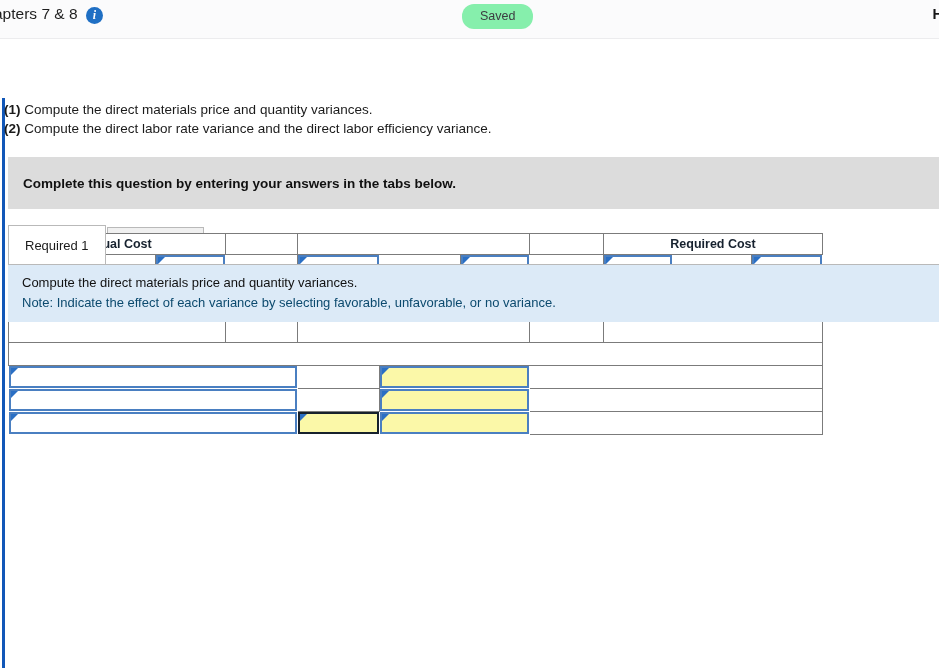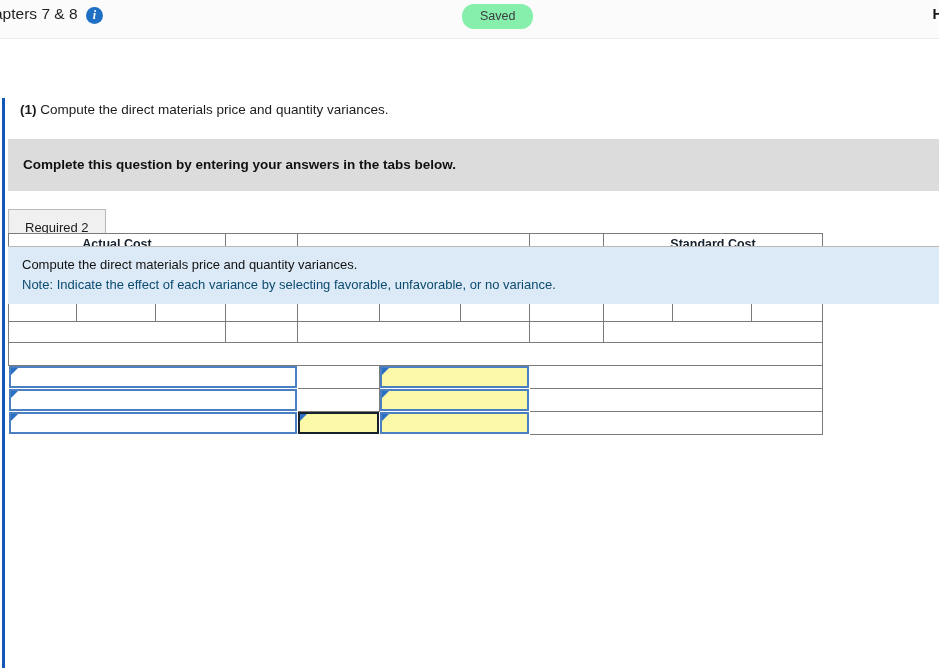--- a/index.html
+++ b/index.html
@@ -82,21 +82,21 @@
 
   
   .content {
     position: absolute;
     left: 0;
     top: 98px;
     width: 939px;
   }
 
   .instructions {
-    padding: 3px 0 0 20px;
+    padding: 3px 0 0 4px;
     font-size: 13.5px;
     line-height: 18.5px;
     color: #1b1b1b;
   }
   .instructions .num { font-weight: bold; }
   .instructions div { white-space: nowrap; }
 
   .complete-banner {
     margin: 19px 0 0 8px;
     width: 931px;
@@ -244,27 +244,34 @@
 
 <div class="left-rail"></div>
 
 <div class="content">
 
   <div class="instructions">
     <div>
       <span class="num">(1)</span>
       <span>Compute the direct materials price and quantity variances.</span>
     </div>
+    <div>
+      <span class="num">(2)</span>
+      <span>Compute the direct labor rate variance and the direct labor efficiency variance.</span>
+    </div>
   </div>
 
   <div class="complete-banner">
     <span>Complete this question by entering your answers in the tabs below.</span>
   </div>
 
   <div class="tabbar">
+    <div class="tab active">
+      <span>Required 1</span>
+    </div>
     <div class="tab inactive">
       <span>Required 2</span>
     </div>
   </div>
 
   <div class="tab-panel">
     <div class="line1">Compute the direct materials price and quantity variances.</div>
     <div class="line2">Note: Indicate the effect of each variance by selecting favorable, unfavorable, or no variance.</div>
   </div>
 
@@ -285,21 +292,21 @@
       <col style="width:79px">
       <col style="width:71px">
     </colgroup>
 
     <tbody>
         <tr>
       <td class="hdr" colspan="3">Actual Cost</td>
       <td class="nob"></td>
       <td class="hdr-blank" colspan="3"></td>
       <td class="nob"></td>
-      <td class="hdr" colspan="3">Standard Cost</td>
+      <td class="hdr" colspan="3">Required Cost</td>
     </tr>
 
     <tr>
       <td class="inputcell noborder">
         <span class="cellinput"></span>
       </td>
       <td></td>
       <td class="inputcell noborder">
         <span class="cellinput"></span>
       </td>

